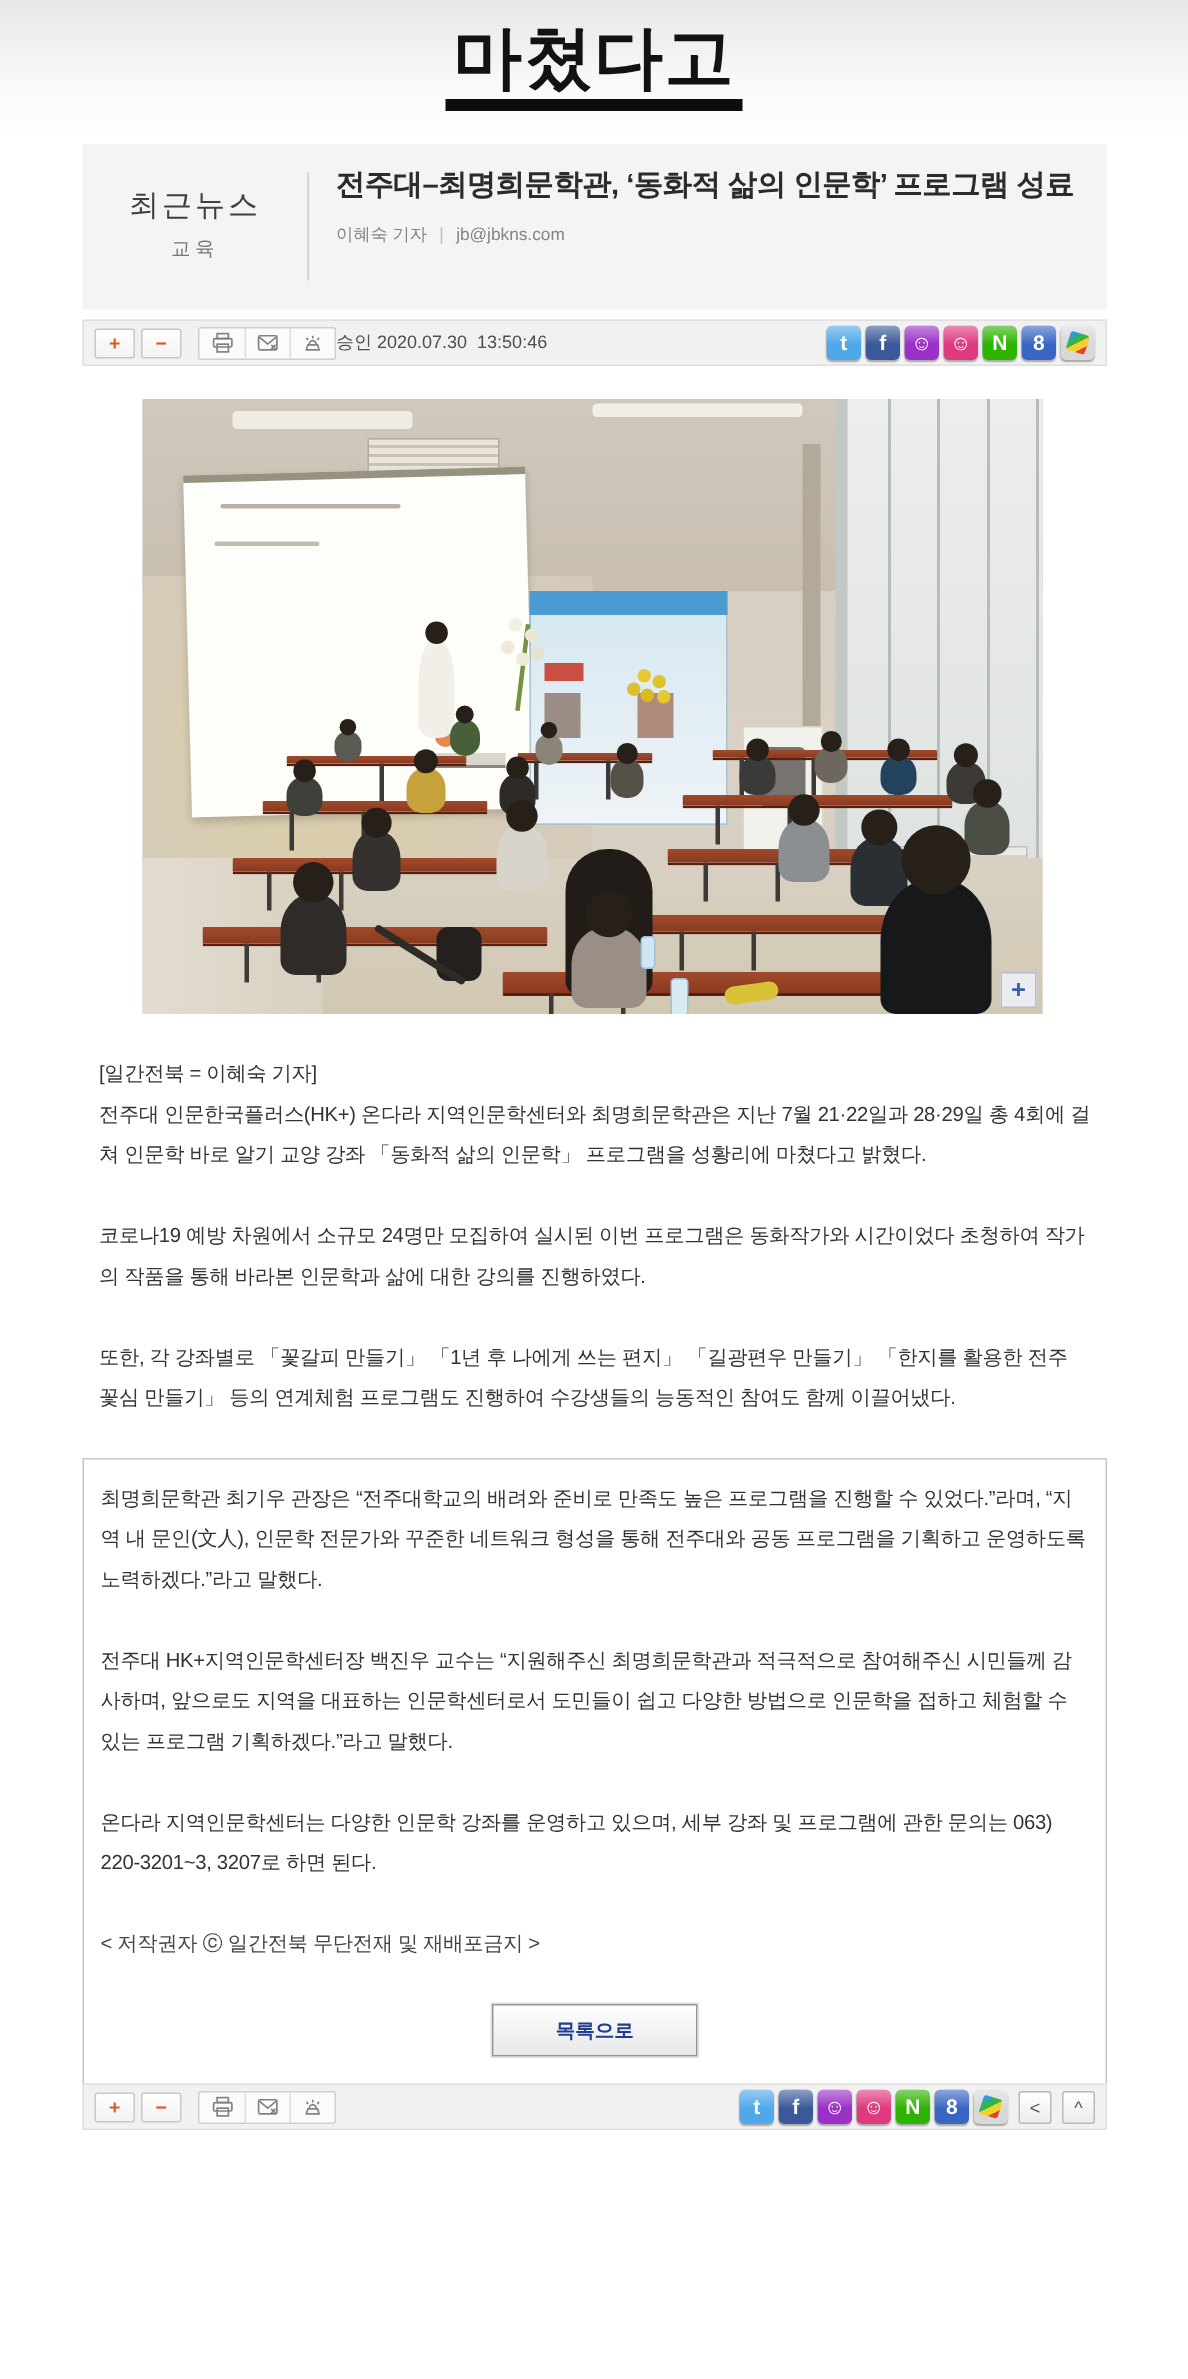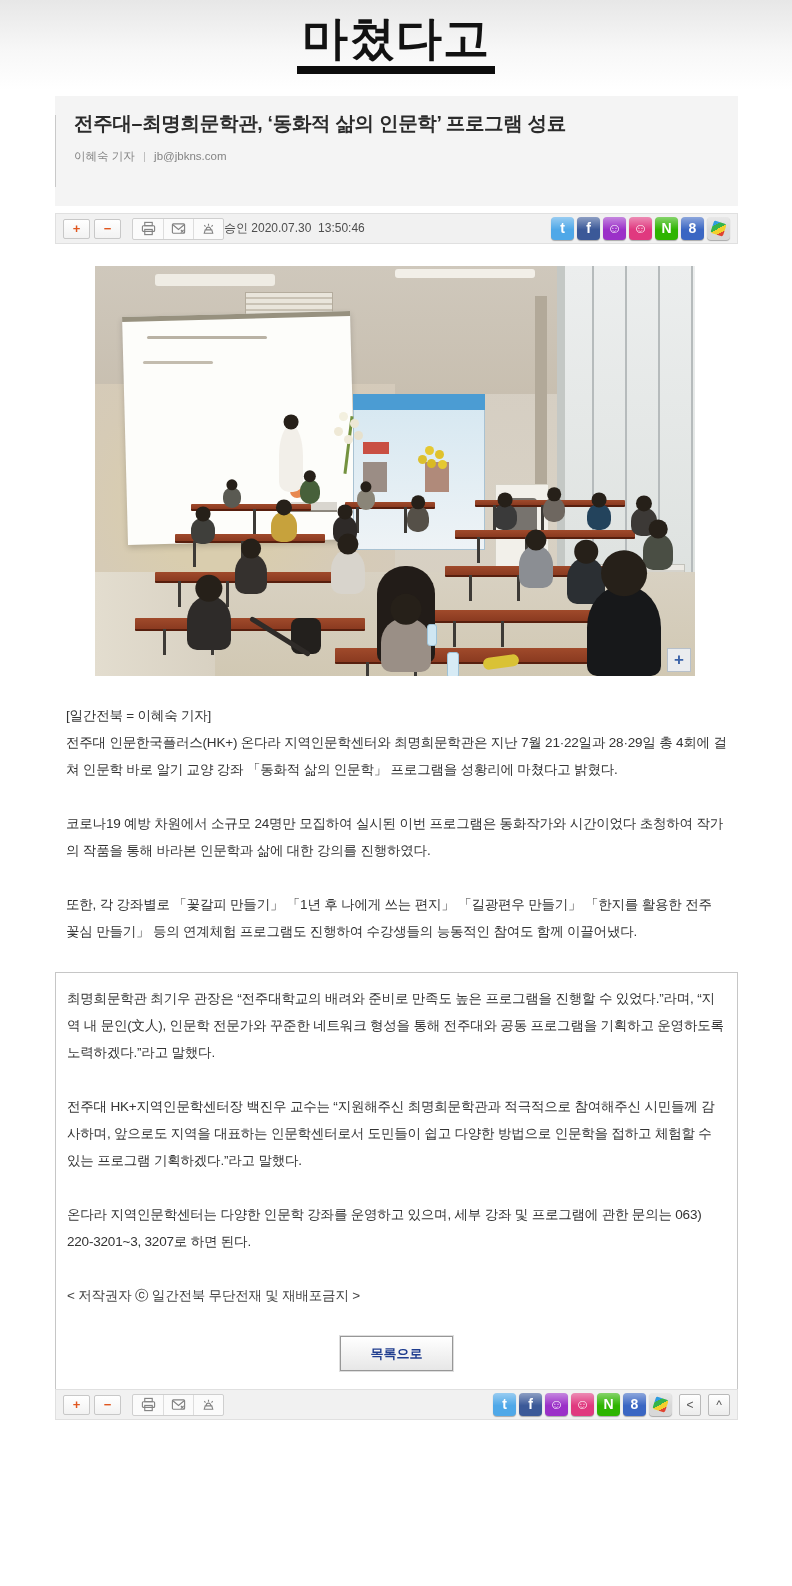--- a/index.html
+++ b/index.html
@@ -68,40 +68,44 @@
   .zoom-btn { position:absolute; right:4px; bottom:4px; width:24px; height:24px;
               background:rgba(236,239,243,.93); border:1px solid #b7c0ca; color:#3a62a8;
               font-size:17px; font-weight:bold; line-height:20px; text-align:center; cursor:pointer; }
   
   .body-text { margin-top:26px; padding:0 11px; font-size:13.5px; line-height:27px; color:#333; letter-spacing:-0.2px; }
   .body-text p { margin:0 0 27px; }
   .body-text p.p0 { margin-bottom:0; }
   .framebox { border:1px solid #c6c6c6; border-bottom:none; margin:0 -11px; padding:12px 11px 18px; }
   .copyright { color:#444; }
   .list-btn {
-    display:block; margin:8px auto 0; width:113px; height:35px;
+    display:block; margin:8px auto 0; width:137px; height:35px;
     background:linear-gradient(#ffffff,#e7e7e7); border:1px solid #979797;
     box-shadow:0 0 0 1px #dedede; color:#1f3d8f; font-weight:bold; font-size:13px; cursor:pointer;
     font-family:"Liberation Sans","DejaVu Sans",sans-serif;
   }
   .more-link { text-align:right; font-size:12.5px; color:#666; margin-top:46px; padding-right:4px; }
   .more-link .marker { color:#9c2a2a; font-size:10px; margin-right:6px; }
   .more-link a { color:#666; text-decoration:none; cursor:pointer; }
   svg.tico { display:block; }
 </style>
 </head>
 <body>
 
 <header class="masthead">
   <h1 class="logo">마쳤다고</h1>
 </header>
 
 <div class="content">
 
   <section class="art-head">
+    <div class="cat-box">
+      <div class="cat-main">최근뉴스</div>
+      <div class="cat-sub">교육</div>
+    </div>
     <div class="vdiv"></div>
     <div class="head-main">
       <h2 class="title">전주대–최명희문학관, ‘동화적 삶의 인문학’ 프로그램 성료</h2>
       <div class="byline">
         <span>이혜숙 기자</span>
         <span class="sep">|</span>
         <a>jb@jbkns.com</a>
       </div>
     </div>
   </section>

